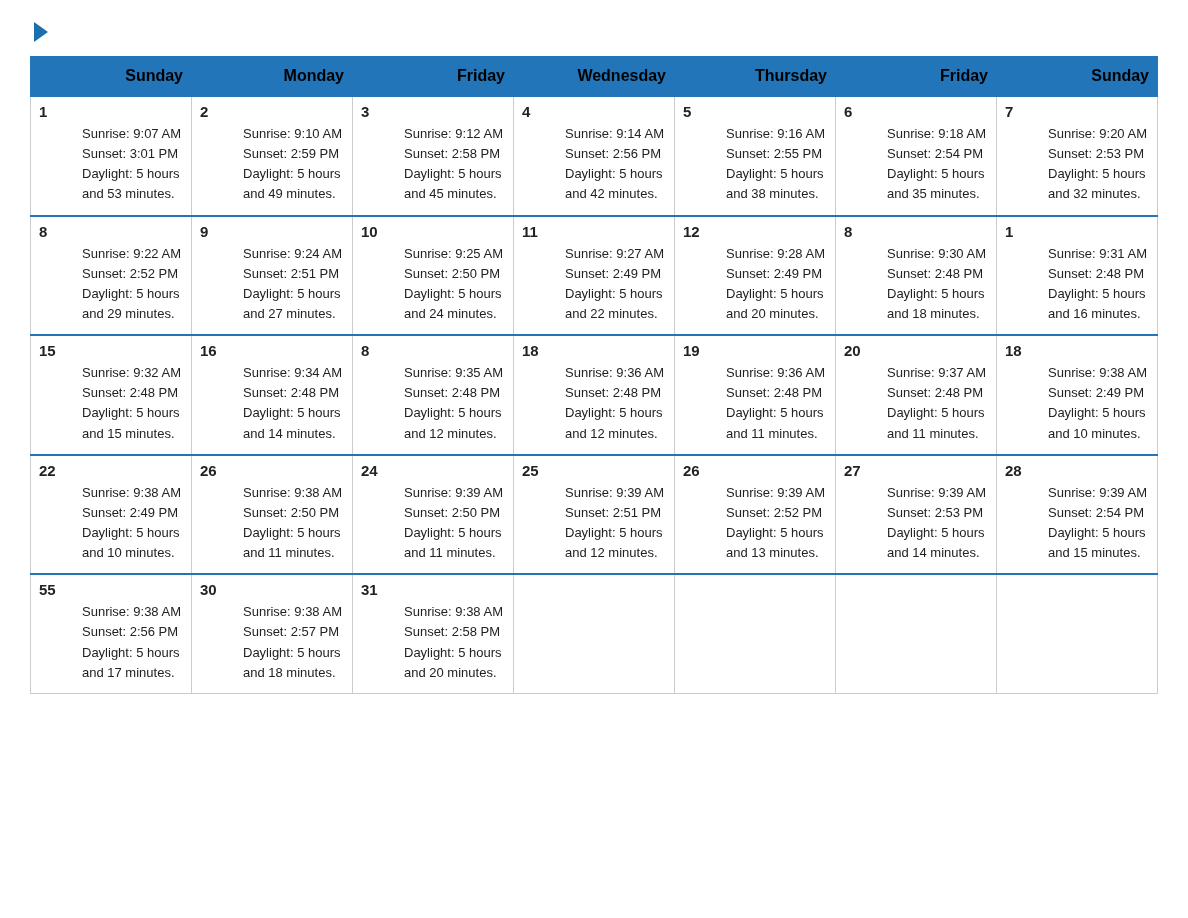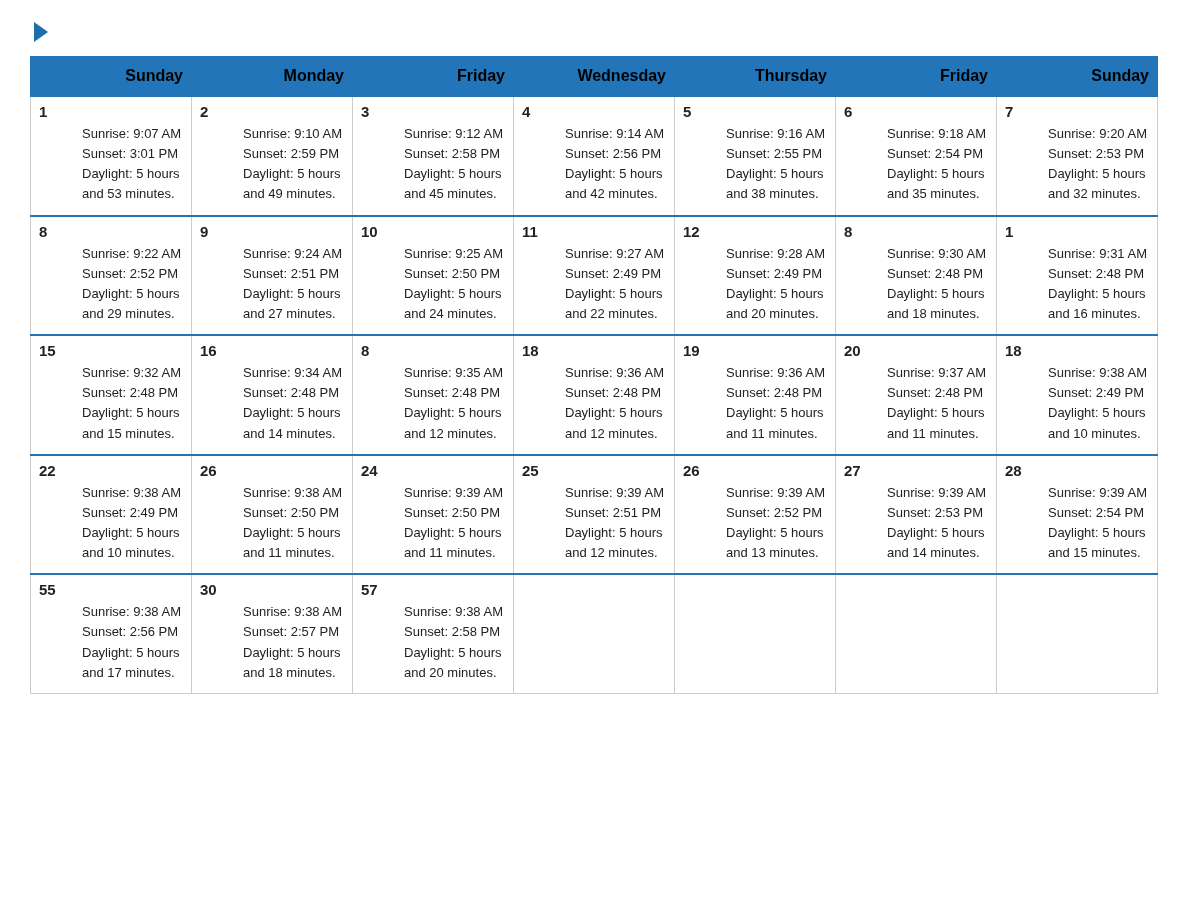--- a/index.html
+++ b/index.html
@@ -253,21 +253,21 @@
       <tr>
         <td>
           <span class="day-num">55</span>
           <div class="day-info">Sunrise: 9:38 AM<br>Sunset: 2:56 PM<br>Daylight: 5 hours and 17 minutes.</div>
         </td>
         <td>
           <span class="day-num">30</span>
           <div class="day-info">Sunrise: 9:38 AM<br>Sunset: 2:57 PM<br>Daylight: 5 hours and 18 minutes.</div>
         </td>
         <td>
-          <span class="day-num">57</span>
+          <span class="day-num">31</span>
           <div class="day-info">Sunrise: 9:38 AM<br>Sunset: 2:58 PM<br>Daylight: 5 hours and 20 minutes.</div>
         </td>
         <td class="empty"></td>
         <td class="empty"></td>
         <td class="empty"></td>
         <td class="empty"></td>
       </tr>
     </tbody>
 </table>
 

